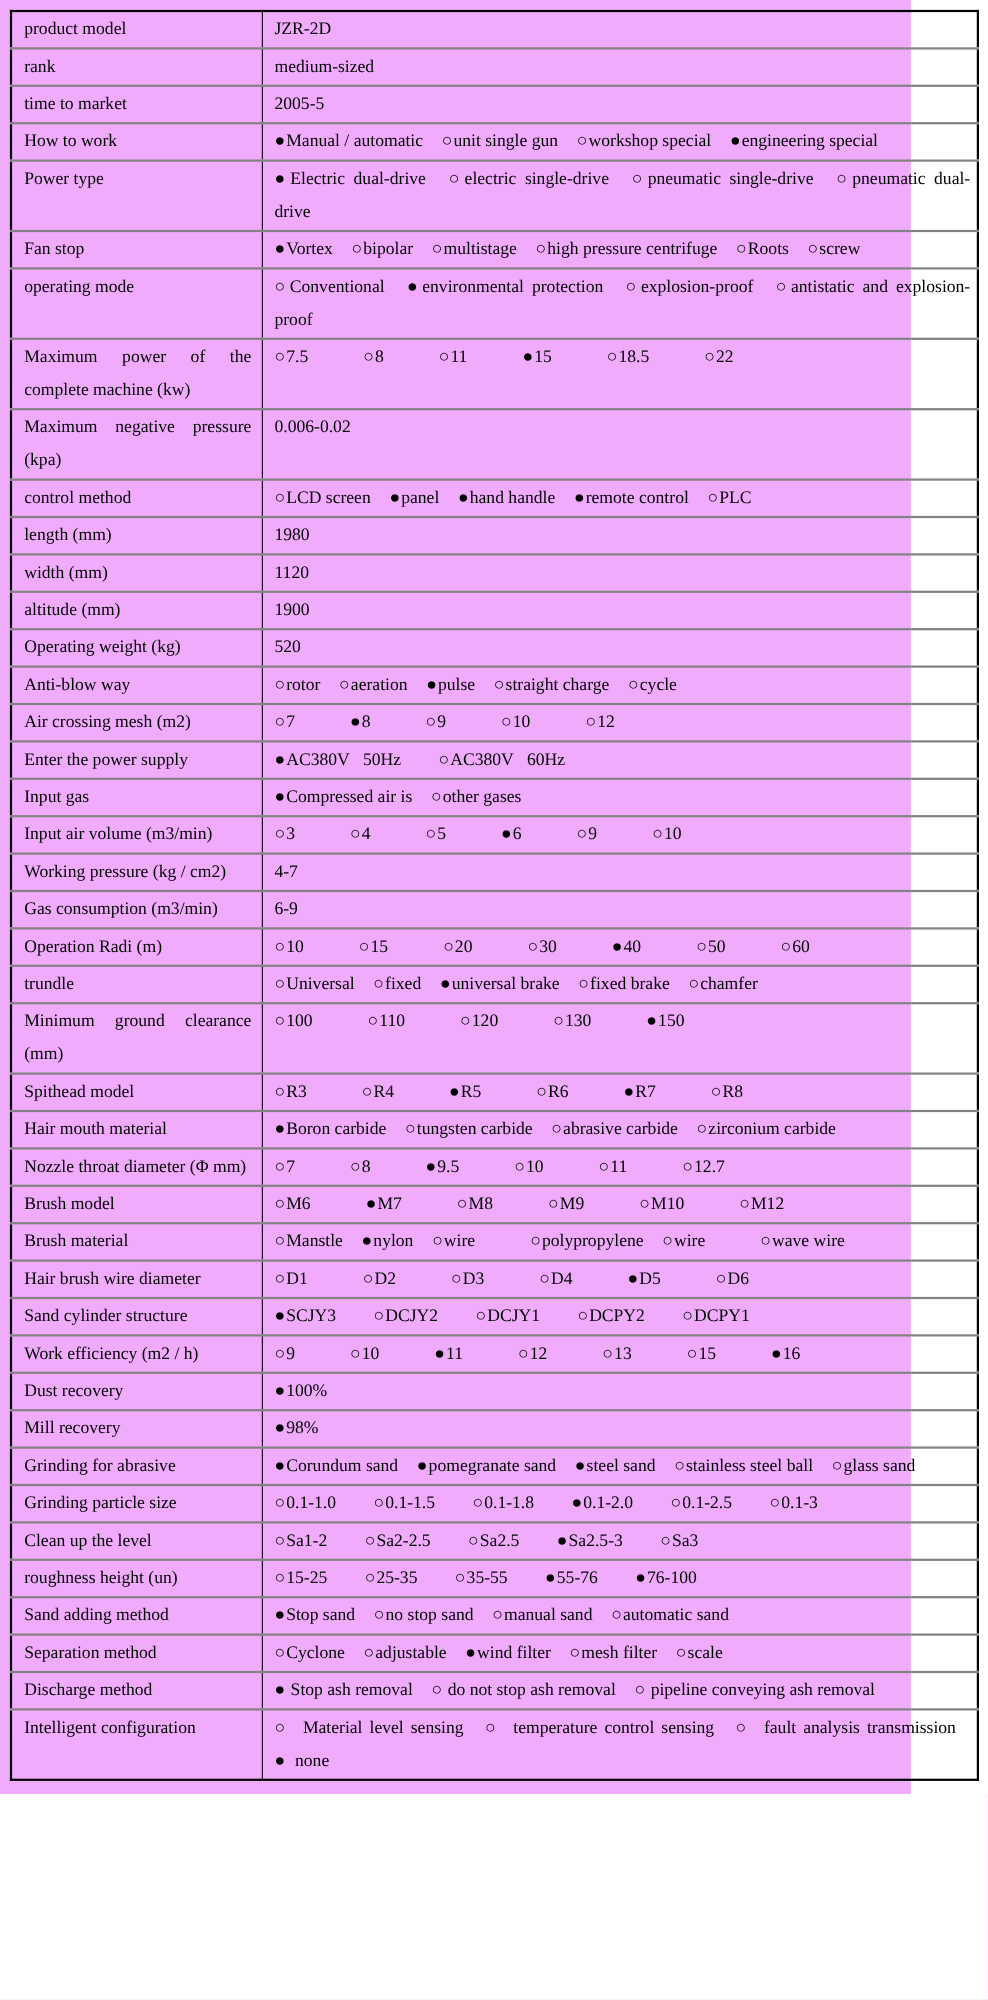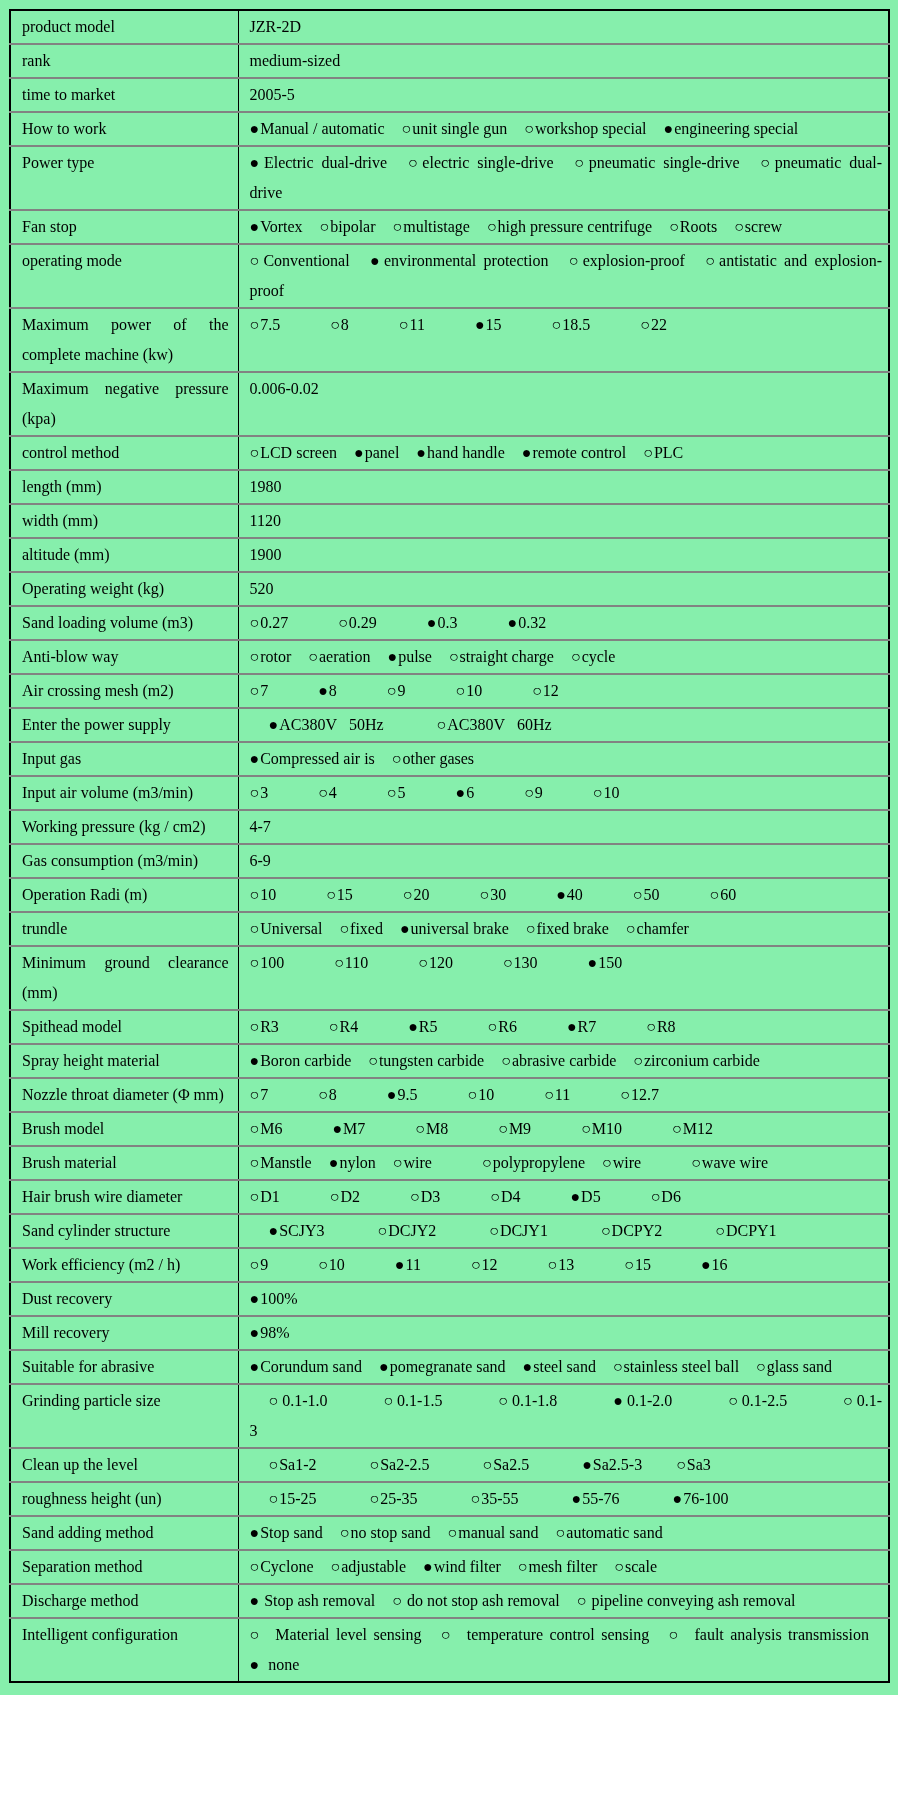--- a/index.html
+++ b/index.html
@@ -5,24 +5,24 @@
 <style>
   html, body {
     margin: 0;
     padding: 0;
     background: #ffffff;
     color: #000000;
     font-family: "Liberation Serif", "DejaVu Serif", serif;
     font-size: 16px;
   }
   .page {
-    width: 898px;
+    width: 828px;
     box-sizing: border-box;
     padding: 9px 8px 12px 9px;
-    background: #86efac;
+    background: #f0abfc;
   }
   table.spec {
     border-collapse: collapse;
     width: 881px;
     table-layout: fixed;
     border: 2px solid #000000;
   }
   col.c-label { width: 228px; }
   td {
     vertical-align: top;
@@ -37,21 +37,21 @@
     text-align: justify;
     padding-right: 9px;
   }
   td.value-cell {
     text-align: justify;
   }
   .opt { white-space: normal; }
   .opt .bullet { letter-spacing: 1px; }
   
   .g1 { margin-right: 46px; }  
-  .g2 { margin-right: 30px; margin-left: 19px; }  
+  .g2 { margin-right: 30px; }  
   .g3 { margin-right: 13px; }  
 </style>
 </head>
 <body>
 
 <div class="page">
   <table class="spec">
     <colgroup>
       <col class="c-label">
       <col class="c-value">
@@ -107,24 +107,20 @@
         </tr>
         <tr>
           <td class="label-cell">altitude (mm)</td>
           <td class="value-cell">1900</td>
         </tr>
         <tr>
           <td class="label-cell">Operating weight (kg)</td>
           <td class="value-cell">520</td>
         </tr>
         <tr>
-          <td class="label-cell">Sand loading volume (m3)</td>
-          <td class="value-cell"><span class="opt g1"><span class="bullet">○</span><span>0.27</span></span> <span class="opt g1"><span class="bullet">○</span><span>0.29</span></span> <span class="opt g1"><span class="bullet">●</span><span>0.3</span></span> <span class="opt g1"><span class="bullet">●</span><span>0.32</span></span> </td>
-        </tr>
-        <tr>
           <td class="label-cell">Anti-blow way</td>
           <td class="value-cell"><span class="opt g3"><span class="bullet">○</span><span>rotor</span></span> <span class="opt g3"><span class="bullet">○</span><span>aeration</span></span> <span class="opt g3"><span class="bullet">●</span><span>pulse</span></span> <span class="opt g3"><span class="bullet">○</span><span>straight charge</span></span> <span class="opt g3"><span class="bullet">○</span><span>cycle</span></span> </td>
         </tr>
         <tr>
           <td class="label-cell">Air crossing mesh (m2)</td>
           <td class="value-cell"><span class="opt g1"><span class="bullet">○</span><span>7</span></span> <span class="opt g1"><span class="bullet">●</span><span>8</span></span> <span class="opt g1"><span class="bullet">○</span><span>9</span></span> <span class="opt g1"><span class="bullet">○</span><span>10</span></span> <span class="opt g1"><span class="bullet">○</span><span>12</span></span> </td>
         </tr>
         <tr>
           <td class="label-cell">Enter the power supply</td>
           <td class="value-cell"><span class="opt g2"><span class="bullet">●</span><span>AC380V&nbsp;&nbsp;&nbsp;50Hz</span></span> <span class="opt g2"><span class="bullet">○</span><span>AC380V&nbsp;&nbsp;&nbsp;60Hz</span></span> </td>
@@ -155,21 +151,21 @@
         </tr>
         <tr>
           <td class="label-cell">Minimum ground clearance (mm)</td>
           <td class="value-cell"><span class="opt g1"><span class="bullet">○</span><span>100</span></span> <span class="opt g1"><span class="bullet">○</span><span>110</span></span> <span class="opt g1"><span class="bullet">○</span><span>120</span></span> <span class="opt g1"><span class="bullet">○</span><span>130</span></span> <span class="opt g1"><span class="bullet">●</span><span>150</span></span> </td>
         </tr>
         <tr>
           <td class="label-cell">Spithead model</td>
           <td class="value-cell"><span class="opt g1"><span class="bullet">○</span><span>R3</span></span> <span class="opt g1"><span class="bullet">○</span><span>R4</span></span> <span class="opt g1"><span class="bullet">●</span><span>R5</span></span> <span class="opt g1"><span class="bullet">○</span><span>R6</span></span> <span class="opt g1"><span class="bullet">●</span><span>R7</span></span> <span class="opt g1"><span class="bullet">○</span><span>R8</span></span> </td>
         </tr>
         <tr>
-          <td class="label-cell">Spray height material</td>
+          <td class="label-cell">Hair mouth material</td>
           <td class="value-cell"><span class="opt g3"><span class="bullet">●</span><span>Boron carbide</span></span> <span class="opt g3"><span class="bullet">○</span><span>tungsten carbide</span></span> <span class="opt g3"><span class="bullet">○</span><span>abrasive carbide</span></span> <span class="opt g3"><span class="bullet">○</span><span>zirconium carbide</span></span> </td>
         </tr>
         <tr>
           <td class="label-cell">Nozzle throat diameter (Φ mm)</td>
           <td class="value-cell"><span class="opt g1"><span class="bullet">○</span><span>7</span></span> <span class="opt g1"><span class="bullet">○</span><span>8</span></span> <span class="opt g1"><span class="bullet">●</span><span>9.5</span></span> <span class="opt g1"><span class="bullet">○</span><span>10</span></span> <span class="opt g1"><span class="bullet">○</span><span>11</span></span> <span class="opt g1"><span class="bullet">○</span><span>12.7</span></span> </td>
         </tr>
         <tr>
           <td class="label-cell">Brush model</td>
           <td class="value-cell"><span class="opt g1"><span class="bullet">○</span><span>M6</span></span> <span class="opt g1"><span class="bullet">●</span><span>M7</span></span> <span class="opt g1"><span class="bullet">○</span><span>M8</span></span> <span class="opt g1"><span class="bullet">○</span><span>M9</span></span> <span class="opt g1"><span class="bullet">○</span><span>M10</span></span> <span class="opt g1"><span class="bullet">○</span><span>M12</span></span> </td>
         </tr>
@@ -191,21 +187,21 @@
         </tr>
         <tr>
           <td class="label-cell">Dust recovery</td>
           <td class="value-cell"><span class="opt g1"><span class="bullet">●</span><span>100%</span></span> </td>
         </tr>
         <tr>
           <td class="label-cell">Mill recovery</td>
           <td class="value-cell"><span class="opt g1"><span class="bullet">●</span><span>98%</span></span> </td>
         </tr>
         <tr>
-          <td class="label-cell">Suitable for abrasive</td>
+          <td class="label-cell">Grinding for abrasive</td>
           <td class="value-cell"><span class="opt g3"><span class="bullet">●</span><span>Corundum sand</span></span> <span class="opt g3"><span class="bullet">●</span><span>pomegranate sand</span></span> <span class="opt g3"><span class="bullet">●</span><span>steel sand</span></span> <span class="opt g3"><span class="bullet">○</span><span>stainless steel ball</span></span> <span class="opt g3"><span class="bullet">○</span><span>glass sand</span></span> </td>
         </tr>
         <tr>
           <td class="label-cell">Grinding particle size</td>
           <td class="value-cell"><span class="opt g2"><span class="bullet">○</span><span>0.1-1.0</span></span> <span class="opt g2"><span class="bullet">○</span><span>0.1-1.5</span></span> <span class="opt g2"><span class="bullet">○</span><span>0.1-1.8</span></span> <span class="opt g2"><span class="bullet">●</span><span>0.1-2.0</span></span> <span class="opt g2"><span class="bullet">○</span><span>0.1-2.5</span></span> <span class="opt g2"><span class="bullet">○</span><span>0.1-3</span></span> </td>
         </tr>
         <tr>
           <td class="label-cell">Clean up the level</td>
           <td class="value-cell"><span class="opt g2"><span class="bullet">○</span><span>Sa1-2</span></span> <span class="opt g2"><span class="bullet">○</span><span>Sa2-2.5</span></span> <span class="opt g2"><span class="bullet">○</span><span>Sa2.5</span></span> <span class="opt g2"><span class="bullet">●</span><span>Sa2.5-3</span></span> <span class="opt g1"><span class="bullet">○</span><span>Sa3</span></span> </td>
         </tr>

